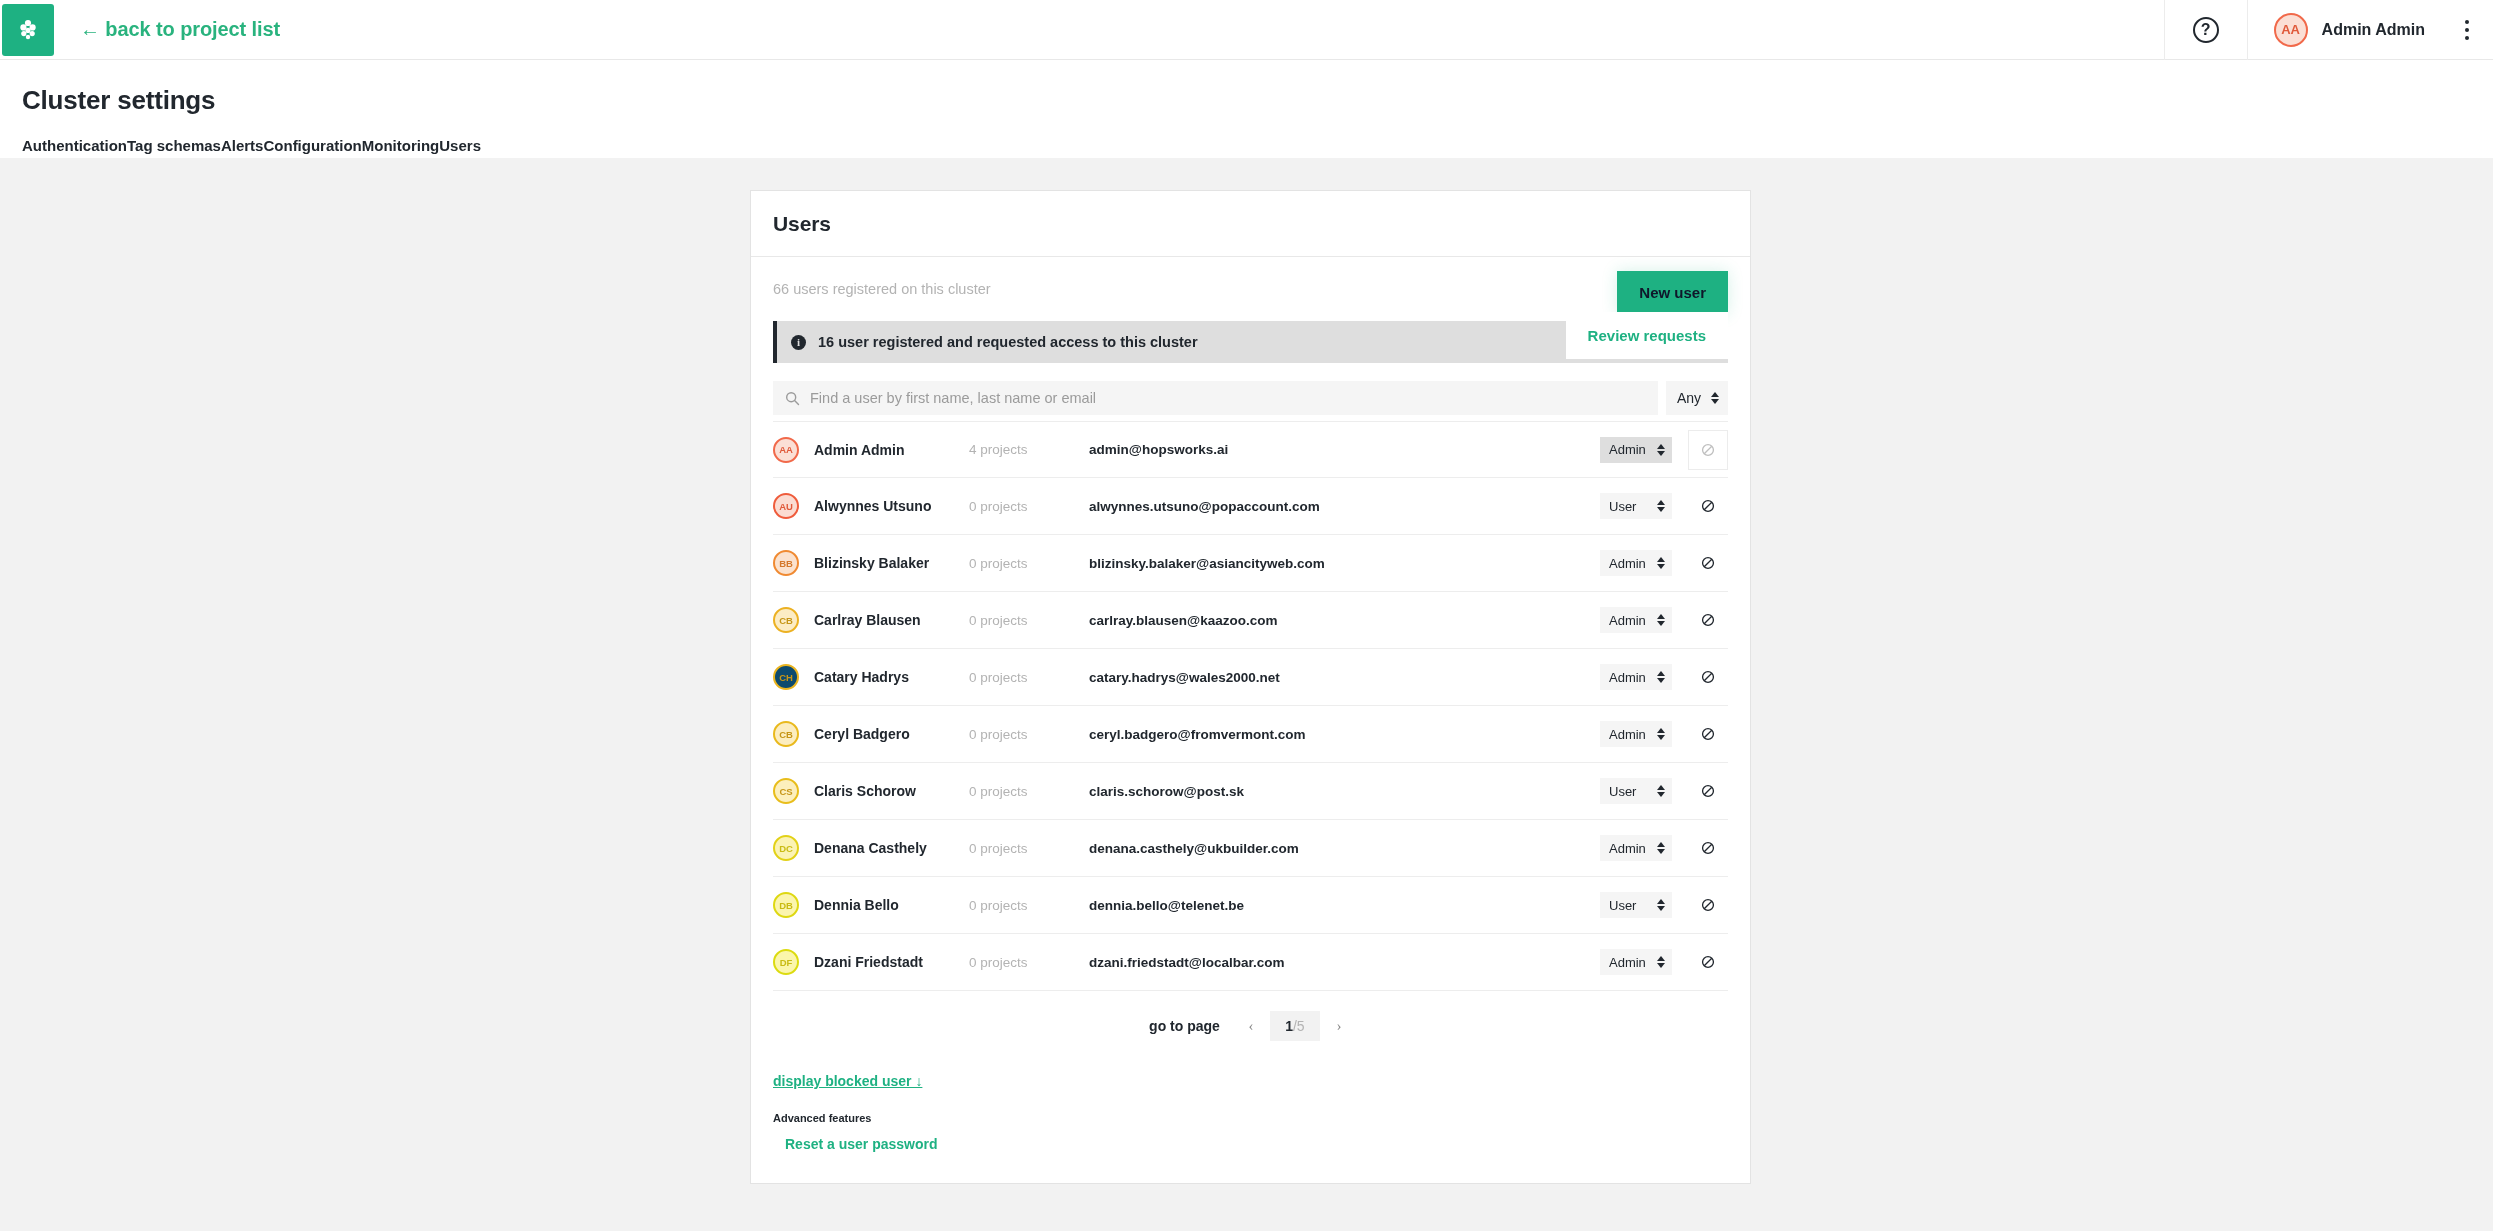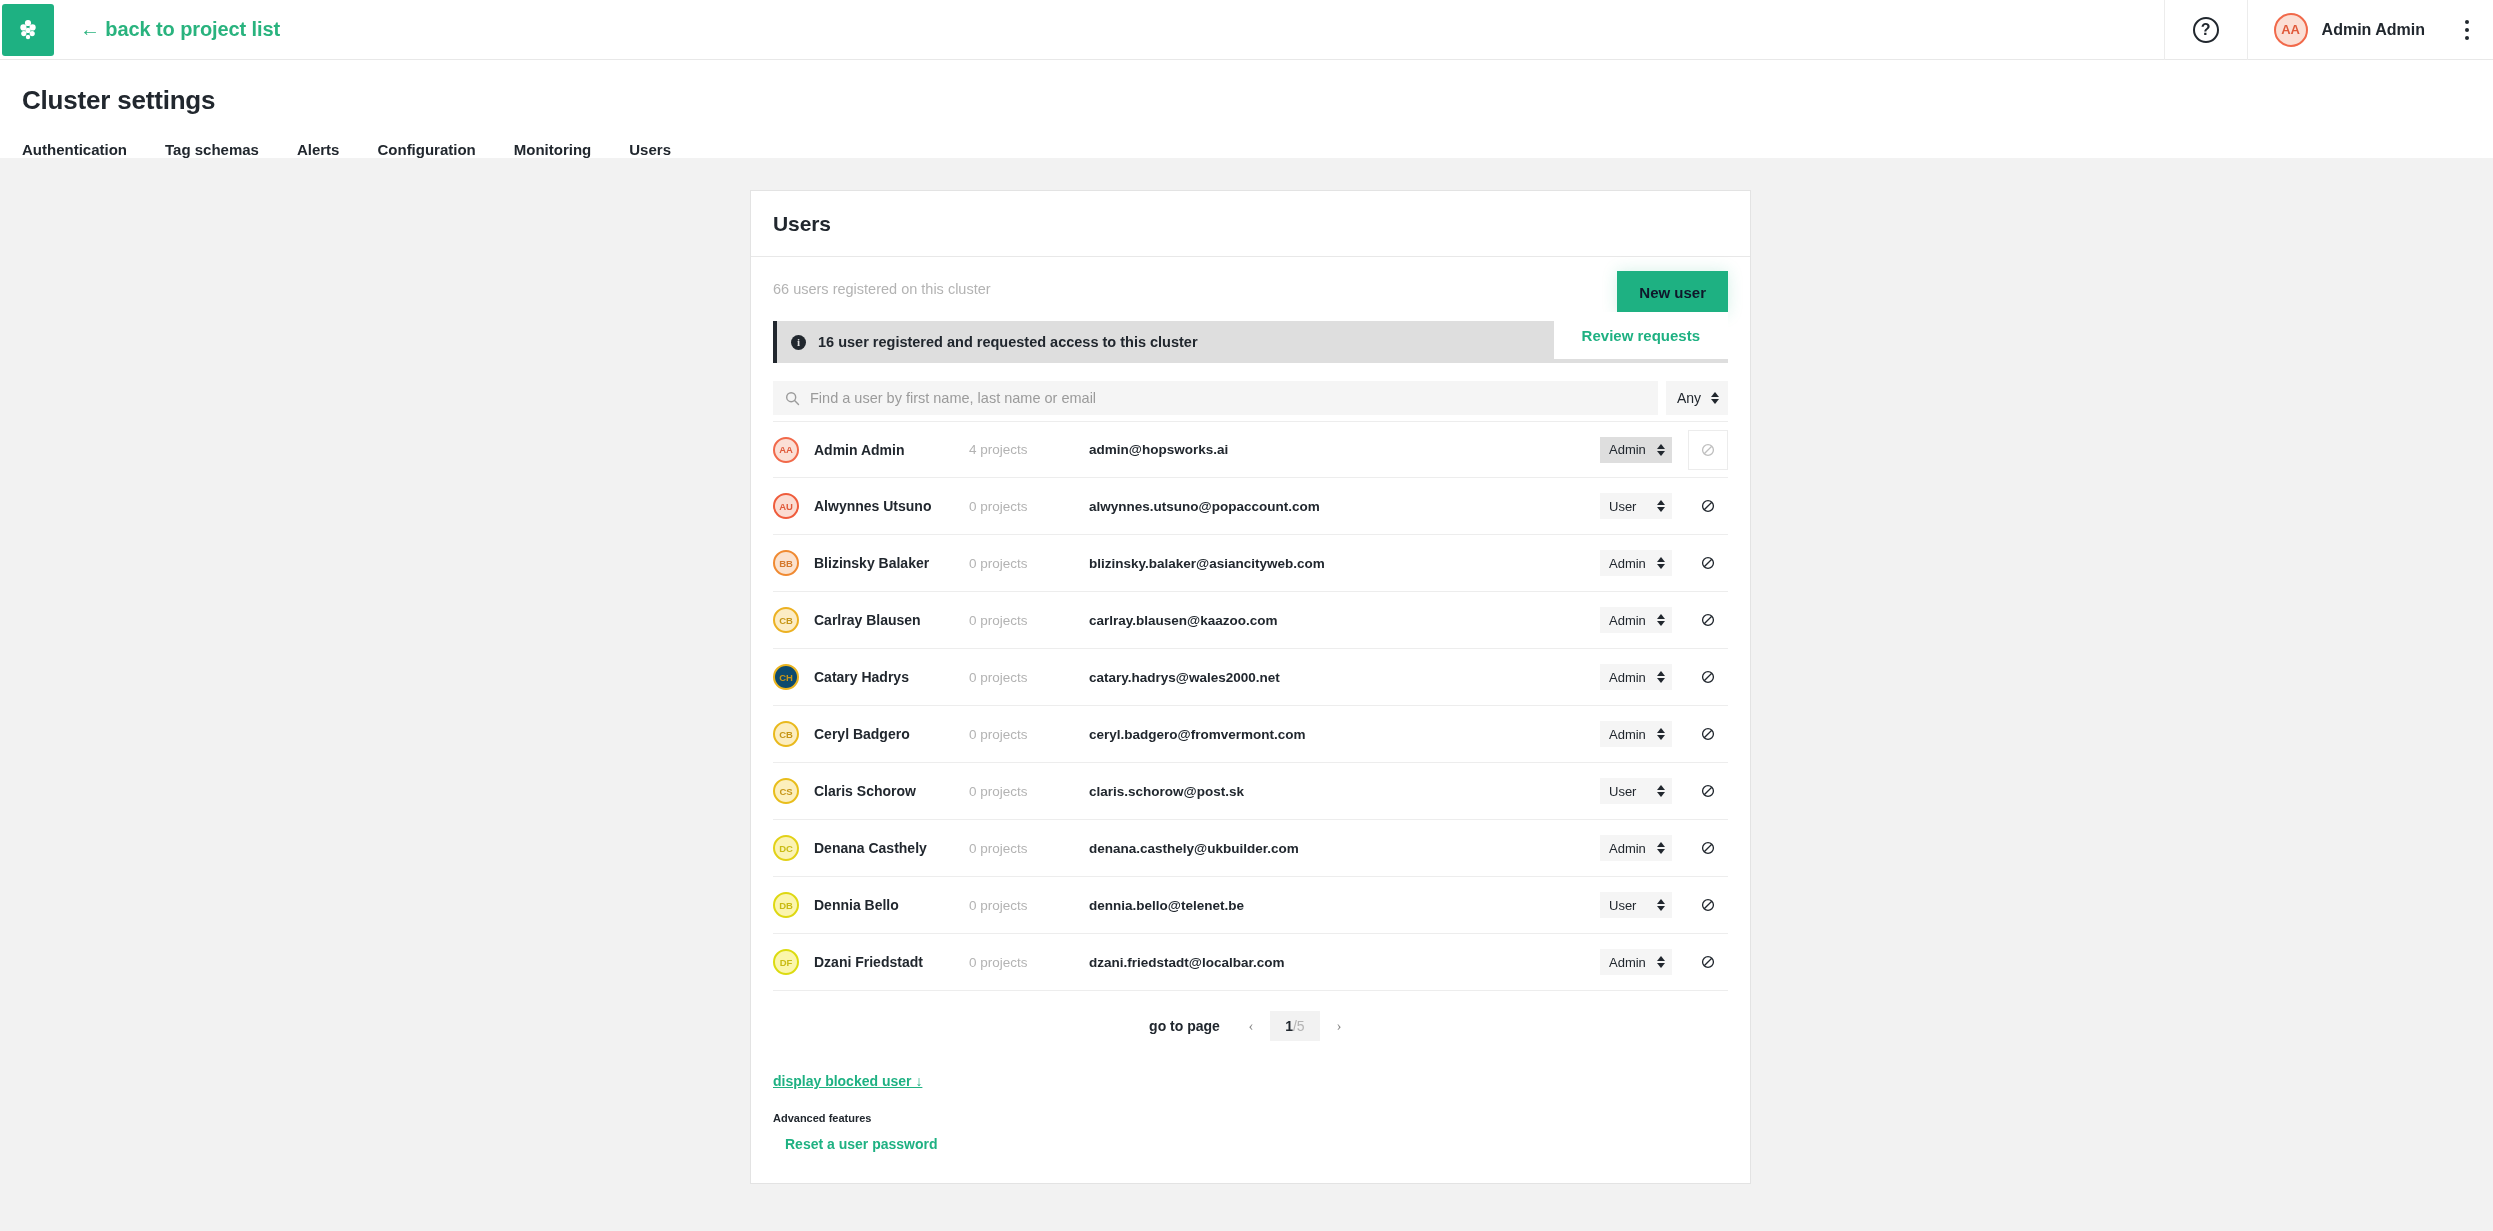--- a/index.html
+++ b/index.html
@@ -87,21 +87,21 @@
     width: 2493px; height: 98px;
     background: #ffffff;
   }
   .page-title {
     position: absolute; left: 22px; top: 25px;
     font-size: 26px; font-weight: bold; color: #21272e;
     letter-spacing: -0.2px;
   }
   .tabs {
     position: absolute; left: 22px; top: 72px;
-    display: flex; align-items: flex-end; gap: 38px;
+    display: flex; align-items: center; 
     height: 40px;
   }
   .tab {
     font-size: 15px; font-weight: bold; color: #21272e;
     padding-bottom: 11px;
     border-bottom: 3px solid transparent;
     cursor: pointer; white-space: nowrap;
   }
   .tab.active { border-bottom-color: #1eb182; }
 
@@ -163,21 +163,21 @@
     display: flex; align-items: center; justify-content: center;
     flex: none;
   }
   .alert-text {
     margin-left: 12px; font-size: 14.5px; font-weight: bold; color: #21272e;
   }
   .btn-review {
     position: absolute; right: 0px; top: -9px;
     background: #ffffff; color: #1eb182;
     font-size: 15px; font-weight: bold;
-    border: none; padding: 15px 28px;
+    border: none; padding: 15px 22px;
     cursor: pointer; font-family: inherit;
   }
 
   
   .search-row {
     display: flex; align-items: center; gap: 8px;
     margin-top: 18px;
   }
   .search-box {
     flex: 1;

